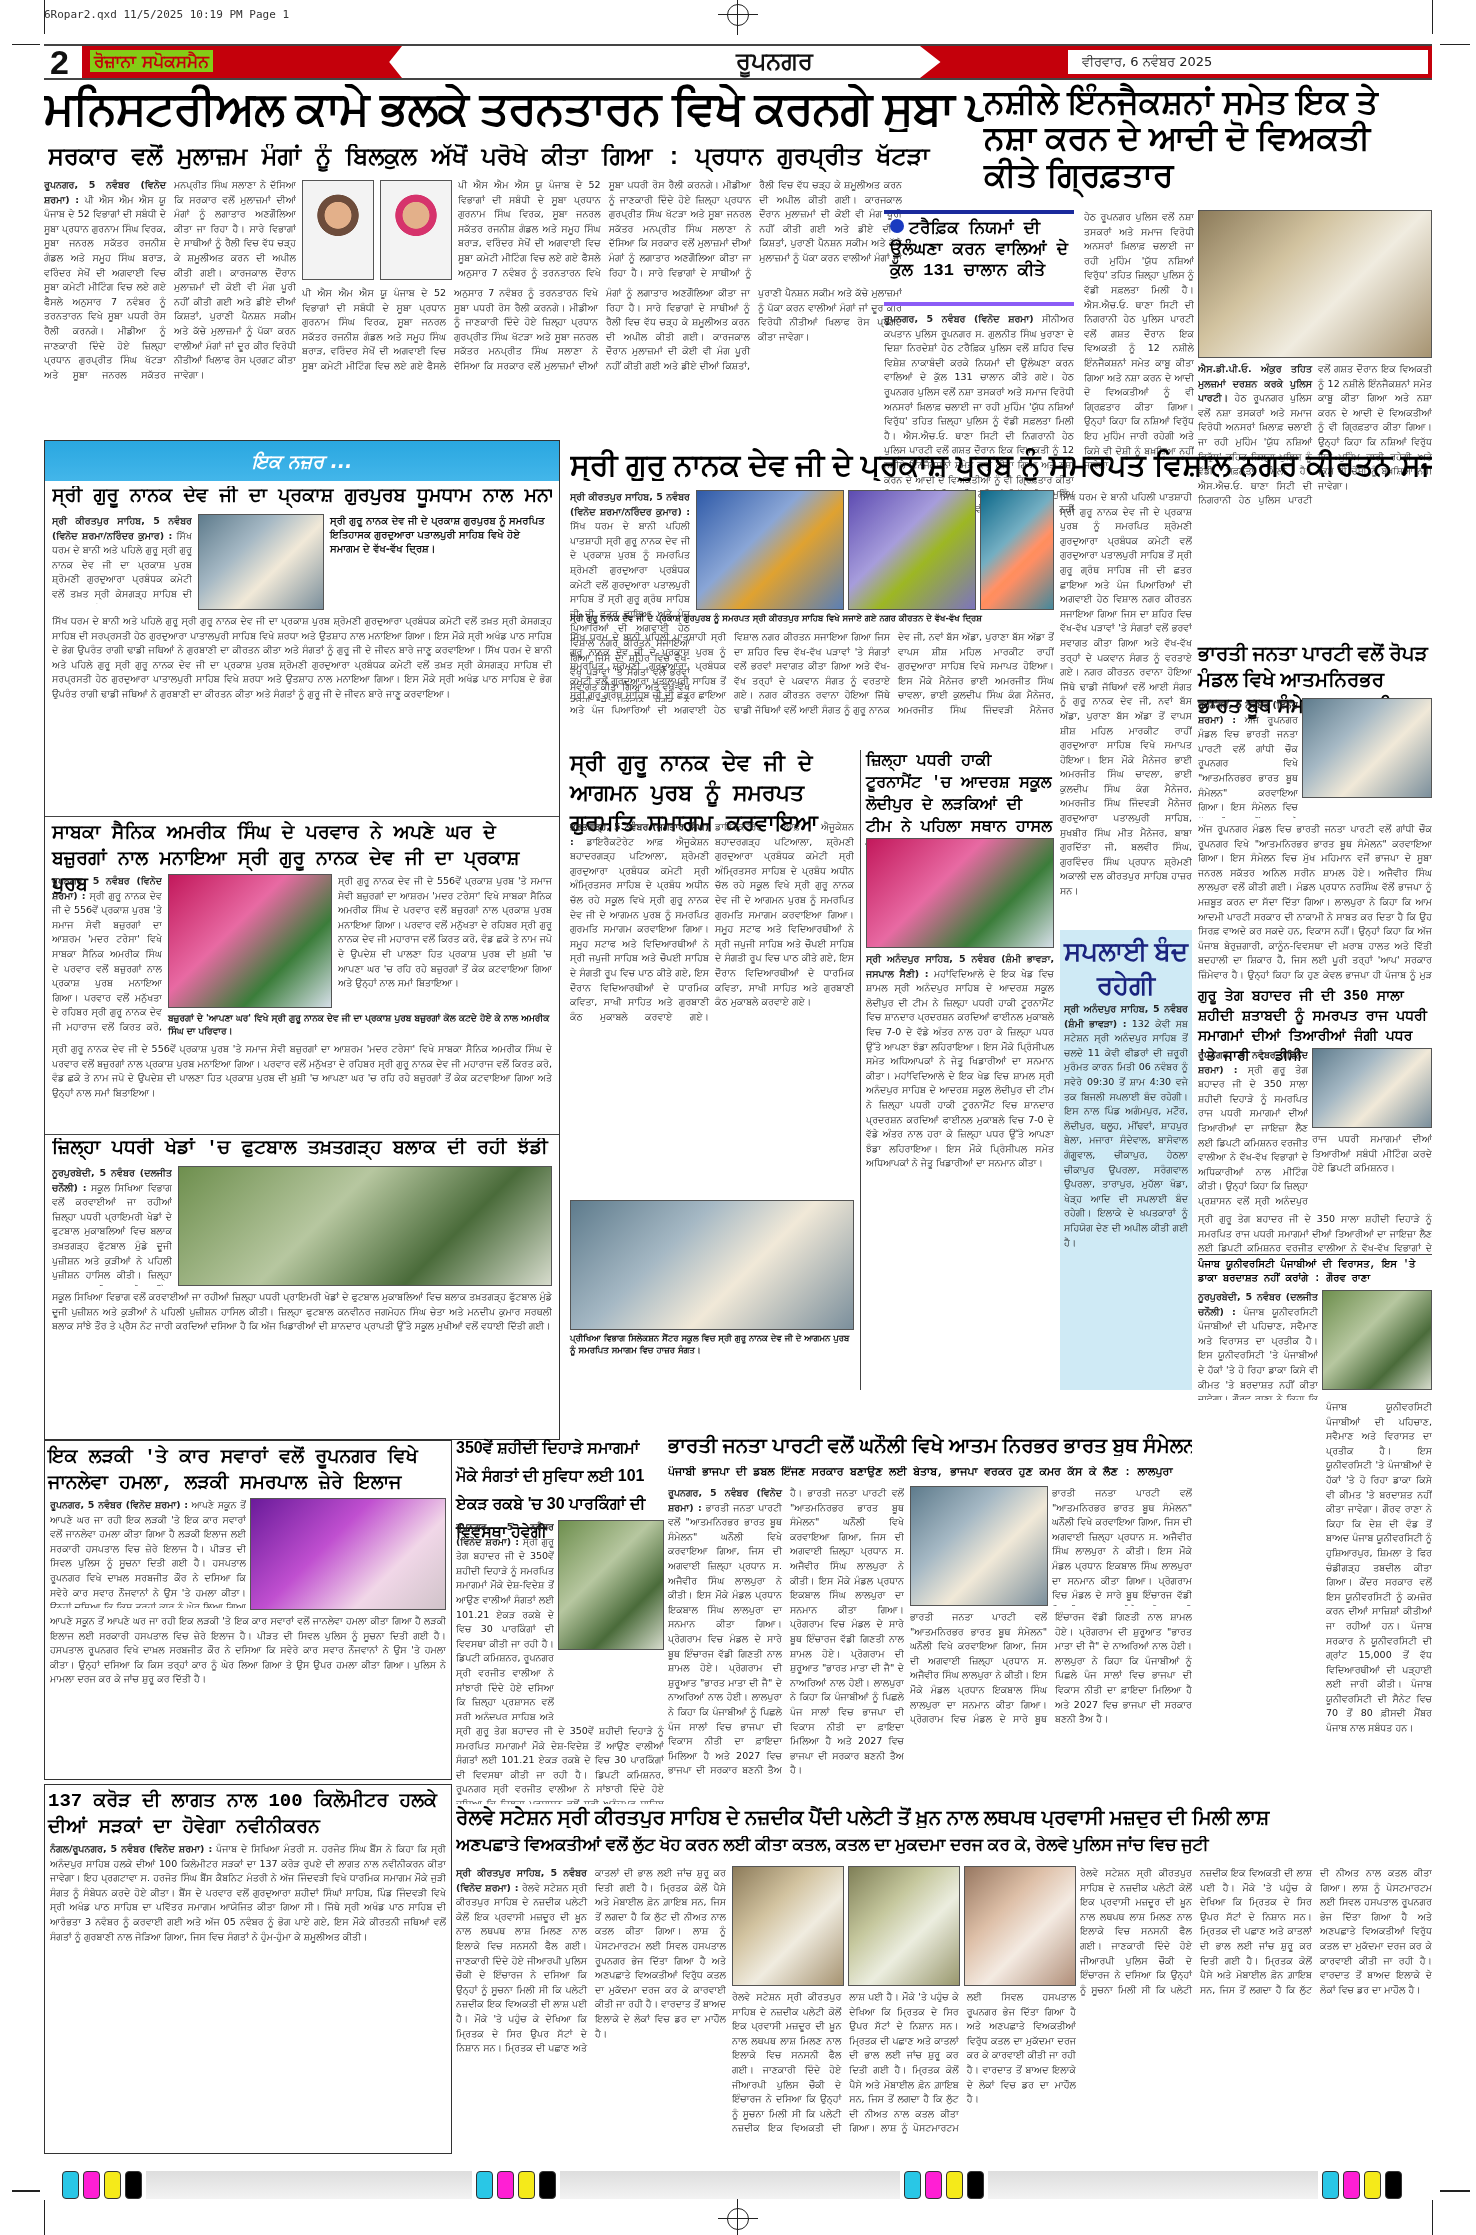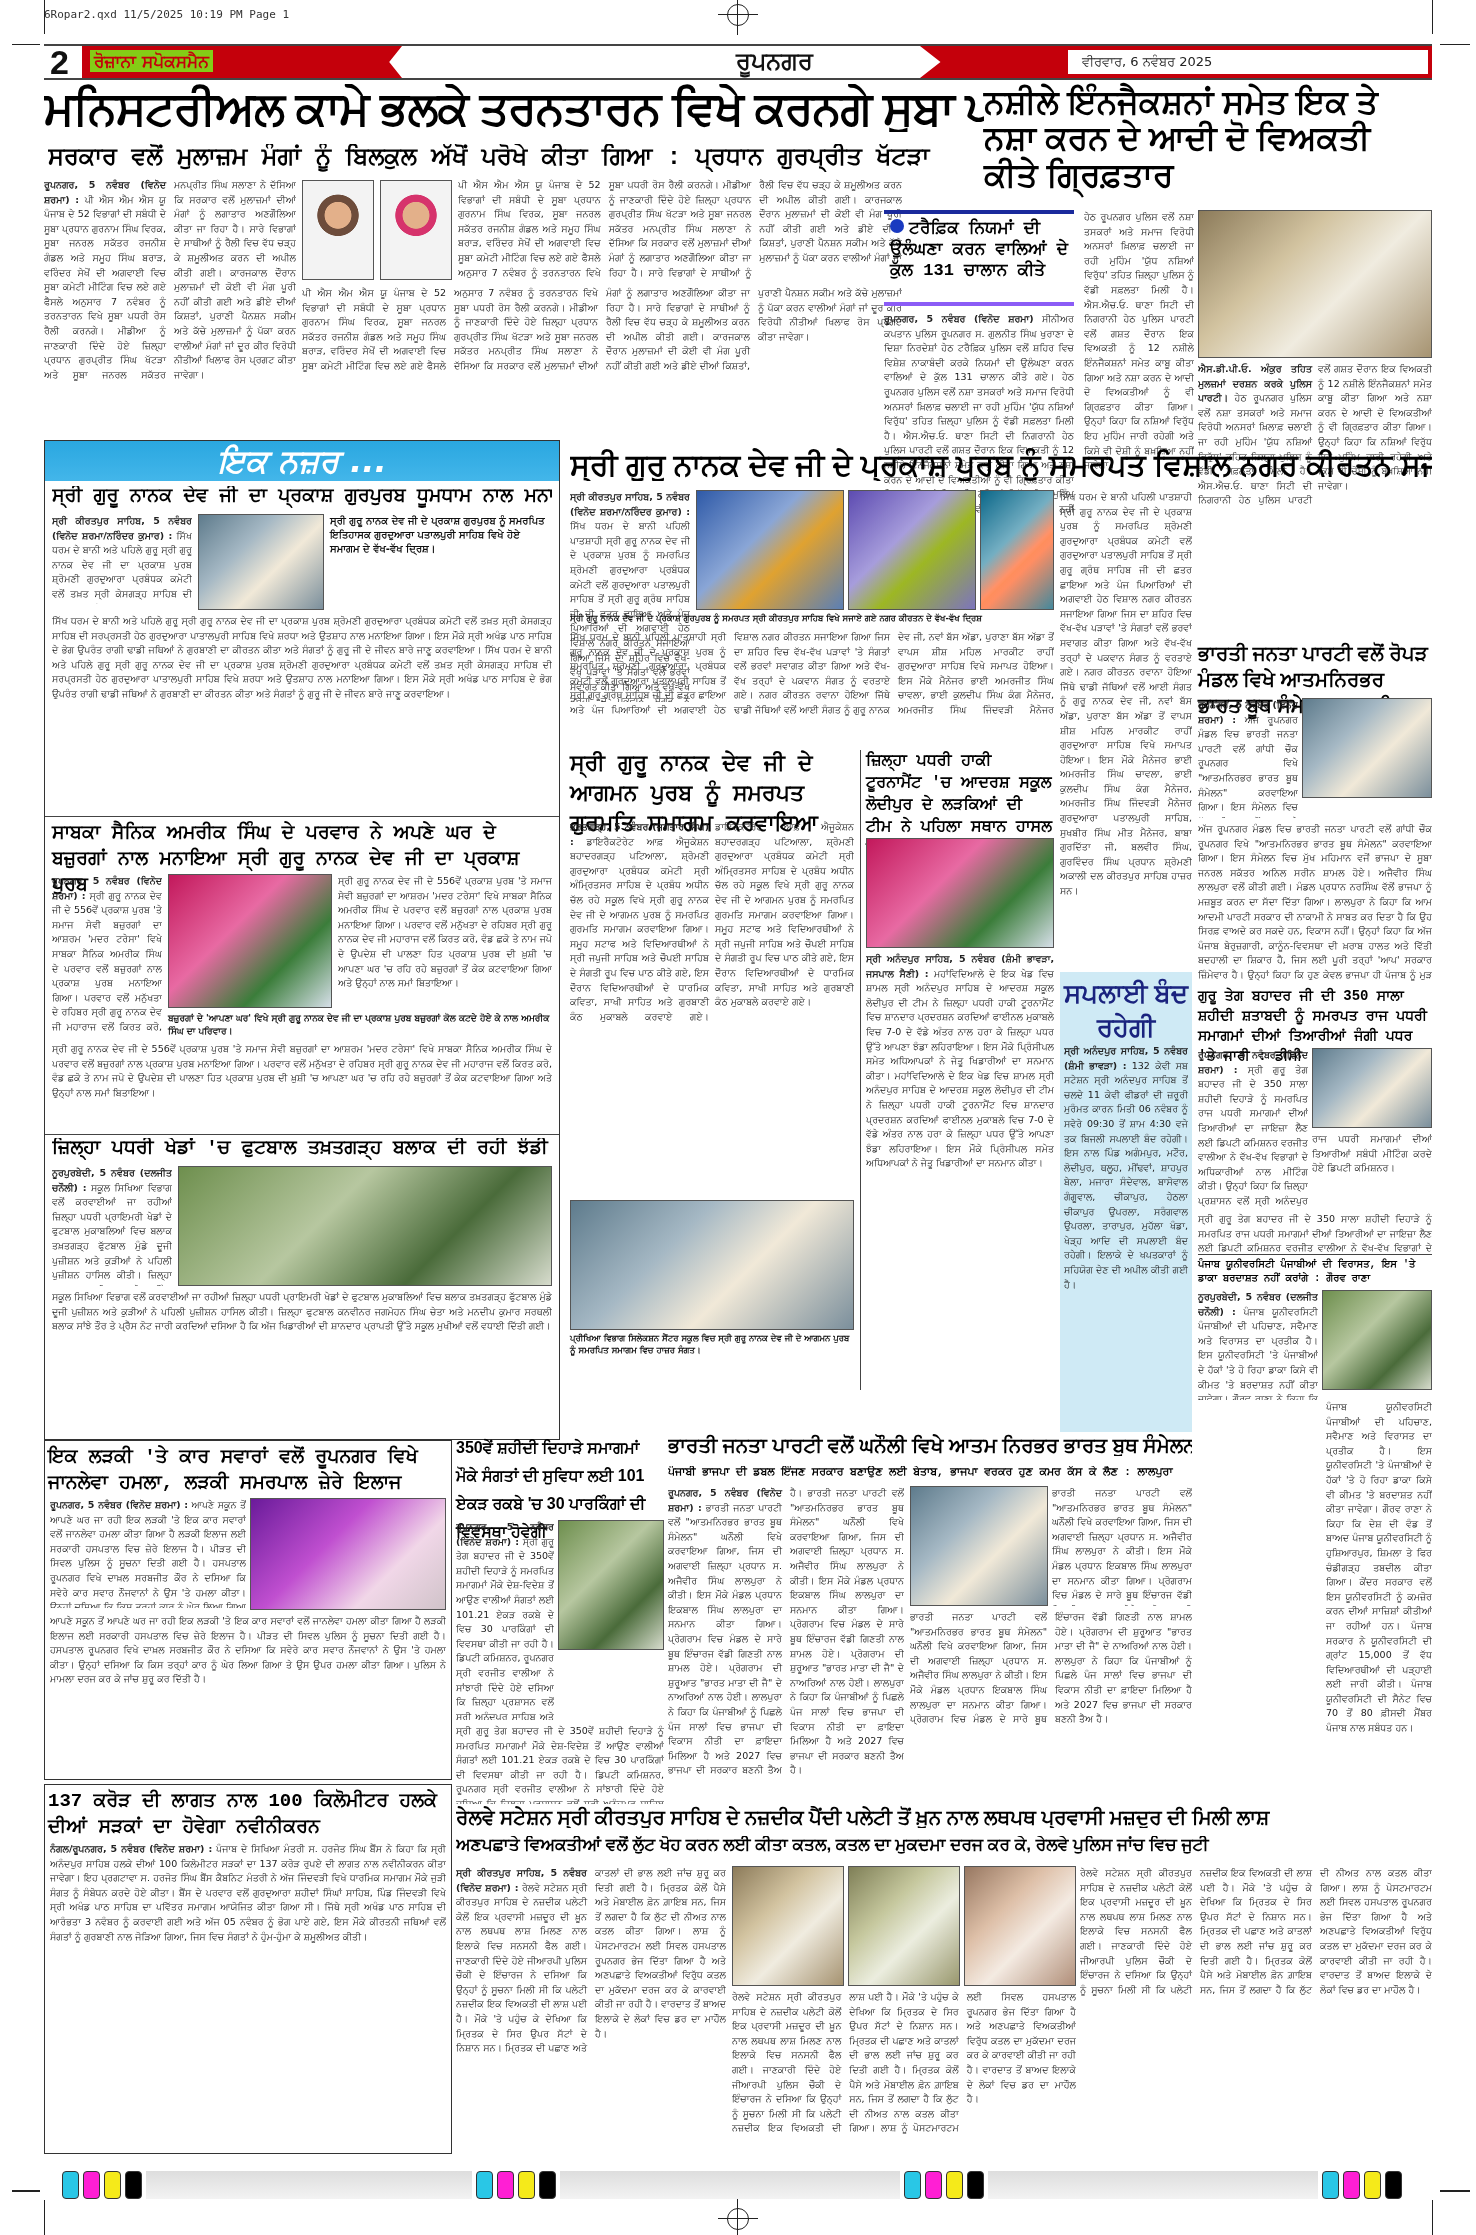--- a/index.html
+++ b/index.html
@@ -39,21 +39,21 @@
   .photo.police { background: linear-gradient(135deg, #8c7b5a 0%, #d2c3a0 35%, #f0ece0 60%, #a69371 100%); }
   .photo.green { background: linear-gradient(135deg, #6e8f4e 0%, #b7c7a0 40%, #4a6b3a 70%, #d7dccd 100%); }
   .photo.violet { background: linear-gradient(135deg, #6a1b9a 0%, #c04fd0 40%, #f1d7e8 70%, #d0c3c9 100%); }
   .photo.portrait { background: radial-gradient(circle at 50% 35%, #e3b08a 0 18%, #6d4c3b 19% 28%, #f3f3f3 29%); }
   .photo.portrait2 { background: radial-gradient(circle at 50% 35%, #e3b08a 0 18%, #d6336c 19% 28%, #f3f3f3 29%); }
 
   .caption { font-size: 9px; line-height: 13px; font-weight: bold; color: #111; }
   .rule { background: #444; }
   .box { border: 1.5px solid #333; }
 
-  .ik-nazar { background: linear-gradient(#2aa7e0, #43b6ea); color: #fff; font-size: 32px; font-weight: bold; text-align: center; font-style: italic; line-height: 40px; }
+  .ik-nazar { background: linear-gradient(#2aa7e0, #43b6ea); color: #fff; font-size: 19px; font-weight: bold; text-align: center; font-style: italic; line-height: 40px; }
   .traffic-box { border-top: 4px solid #1a2a9c; border-bottom: 4px solid #8b5cf6; }
   .bullet-blue { width: 14px; height: 14px; border-radius: 50%; background: #1a3ac0; display: inline-block; }
   .supply-box { background: #cfeaf5; }
   .supply-h { font-family: "Liberation Sans", sans-serif; font-weight: bold; color: #1a237e; font-size: 38px; line-height: 44px; text-align: center; }
 
   .colorbar { height: 30px; display: flex; gap: 4px; align-items: center; }
   .swatch { width: 17px; height: 28px; border: 1px solid #333; border-radius: 4px; }
   .gray-band { height: 28px; background: linear-gradient(#ddd, #f3f3f3); }
 </style>
 </head>
@@ -176,21 +176,21 @@
 
 <div class="abs rule" style="left:860px;top:750px;width:1px;height:640px"></div>
 <div class="abs h-med" style="left:866px;top:750px;width:188px;font-size:16px;line-height:22px">ਜ਼ਿਲ੍ਹਾ ਪਧਰੀ ਹਾਕੀ ਟੂਰਨਾਮੈਂਟ 'ਚ ਆਦਰਸ਼ ਸਕੂਲ ਲੋਦੀਪੁਰ ਦੇ ਲੜਕਿਆਂ ਦੀ ਟੀਮ ਨੇ ਪਹਿਲਾ ਸਥਾਨ ਹਾਸਲ ਕੀਤਾ</div>
 <div class="abs photo pink" style="left:866px;top:838px;width:188px;height:110px"></div>
 <div class="abs body-text" style="left:866px;top:952px;width:188px;height:430px">
   <b>ਸ੍ਰੀ ਅਨੰਦਪੁਰ ਸਾਹਿਬ, 5 ਨਵੰਬਰ (ਸ਼ੰਮੀ ਭਾਵੜਾ, ਜਸਪਾਲ ਸੈਣੀ) :</b>
   <span>ਮਹਾਂਵਿਦਿਆਲੇ ਦੇ ਇਕ ਖੇਡ ਵਿਚ ਸ਼ਾਮਲ ਸ੍ਰੀ ਅਨੰਦਪੁਰ ਸਾਹਿਬ ਦੇ ਆਦਰਸ਼ ਸਕੂਲ ਲੋਦੀਪੁਰ ਦੀ ਟੀਮ ਨੇ ਜ਼ਿਲ੍ਹਾ ਪਧਰੀ ਹਾਕੀ ਟੂਰਨਾਮੈਂਟ ਵਿਚ ਸ਼ਾਨਦਾਰ ਪ੍ਰਦਰਸ਼ਨ ਕਰਦਿਆਂ ਫਾਈਨਲ ਮੁਕਾਬਲੇ ਵਿਚ 7-0 ਦੇ ਵੱਡੇ ਅੰਤਰ ਨਾਲ ਹਰਾ ਕੇ ਜ਼ਿਲ੍ਹਾ ਪਧਰ ਉੱਤੇ ਆਪਣਾ ਝੰਡਾ ਲਹਿਰਾਇਆ। ਇਸ ਮੌਕੇ ਪ੍ਰਿੰਸੀਪਲ ਸਮੇਤ ਅਧਿਆਪਕਾਂ ਨੇ ਜੇਤੂ ਖਿਡਾਰੀਆਂ ਦਾ ਸਨਮਾਨ ਕੀਤਾ।</span>
   <span>ਮਹਾਂਵਿਦਿਆਲੇ ਦੇ ਇਕ ਖੇਡ ਵਿਚ ਸ਼ਾਮਲ ਸ੍ਰੀ ਅਨੰਦਪੁਰ ਸਾਹਿਬ ਦੇ ਆਦਰਸ਼ ਸਕੂਲ ਲੋਦੀਪੁਰ ਦੀ ਟੀਮ ਨੇ ਜ਼ਿਲ੍ਹਾ ਪਧਰੀ ਹਾਕੀ ਟੂਰਨਾਮੈਂਟ ਵਿਚ ਸ਼ਾਨਦਾਰ ਪ੍ਰਦਰਸ਼ਨ ਕਰਦਿਆਂ ਫਾਈਨਲ ਮੁਕਾਬਲੇ ਵਿਚ 7-0 ਦੇ ਵੱਡੇ ਅੰਤਰ ਨਾਲ ਹਰਾ ਕੇ ਜ਼ਿਲ੍ਹਾ ਪਧਰ ਉੱਤੇ ਆਪਣਾ ਝੰਡਾ ਲਹਿਰਾਇਆ। ਇਸ ਮੌਕੇ ਪ੍ਰਿੰਸੀਪਲ ਸਮੇਤ ਅਧਿਆਪਕਾਂ ਨੇ ਜੇਤੂ ਖਿਡਾਰੀਆਂ ਦਾ ਸਨਮਾਨ ਕੀਤਾ।</span>
 </div>
 
-<div class="abs supply-box" style="left:1060px;top:972px;width:132px;height:460px;padding:4px">
+<div class="abs supply-box" style="left:1060px;top:930px;width:132px;height:460px;padding:4px">
   <div class="supply-h" style="font-size:26px;line-height:34px">ਸਪਲਾਈ ਬੰਦ ਰਹੇਗੀ</div>
   <div class="body-text" style="height:400px">
     <b>ਸ੍ਰੀ ਅਨੰਦਪੁਰ ਸਾਹਿਬ, 5 ਨਵੰਬਰ (ਸ਼ੰਮੀ ਭਾਵੜਾ) :</b>
     <span>132 ਕੇਵੀ ਸਬ ਸਟੇਸ਼ਨ ਸ੍ਰੀ ਅਨੰਦਪੁਰ ਸਾਹਿਬ ਤੋਂ ਚਲਦੇ 11 ਕੇਵੀ ਫੀਡਰਾਂ ਦੀ ਜ਼ਰੂਰੀ ਮੁਰੰਮਤ ਕਾਰਨ ਮਿਤੀ 06 ਨਵੰਬਰ ਨੂੰ ਸਵੇਰੇ 09:30 ਤੋਂ ਸ਼ਾਮ 4:30 ਵਜੇ ਤਕ ਬਿਜਲੀ ਸਪਲਾਈ ਬੰਦ ਰਹੇਗੀ। ਇਸ ਨਾਲ ਪਿੰਡ ਅਗੰਮਪੁਰ, ਮਟੌਰ, ਲੋਦੀਪੁਰ, ਥਲੂਹ, ਮੀਂਢਵਾਂ, ਸ਼ਾਹਪੁਰ ਬੇਲਾ, ਮਜਾਰਾ ਸੰਦੇਵਾਲ, ਬਾਸੋਵਾਲ ਗੰਗੂਵਾਲ, ਚੀਕਾਪੁਰ, ਹੇਠਲਾ ਚੀਕਾਪੁਰ ਉਪਰਲਾ, ਸਰੰਗਵਾਲ ਉਪਰਲਾ, ਤਾਰਾਪੁਰ, ਮੁਹੱਲਾ ਖੰਡਾ, ਖੇੜ੍ਹ ਆਦਿ ਦੀ ਸਪਲਾਈ ਬੰਦ ਰਹੇਗੀ। ਇਲਾਕੇ ਦੇ ਖਪਤਕਾਰਾਂ ਨੂੰ ਸਹਿਯੋਗ ਦੇਣ ਦੀ ਅਪੀਲ ਕੀਤੀ ਗਈ ਹੈ।</span>
   </div>
 </div>
 
 <div class="abs h-big" style="left:1198px;top:640px;width:234px;font-size:20px;line-height:26px">ਭਾਰਤੀ ਜਨਤਾ ਪਾਰਟੀ ਵਲੋਂ ਰੋਪੜ ਮੰਡਲ ਵਿਖੇ ਆਤਮਨਿਰਭਰ ਭਾਰਤ ਬੂਥ ਸੰਮੇਲਨ ਕਰਵਾਇਆ</div>
 <div class="abs body-text" style="left:1198px;top:698px;width:100px;height:120px">
   <b>ਰੂਪਨਗਰ, 5 ਨਵੰਬਰ (ਵਿਨੋਦ ਸ਼ਰਮਾ) :</b>

